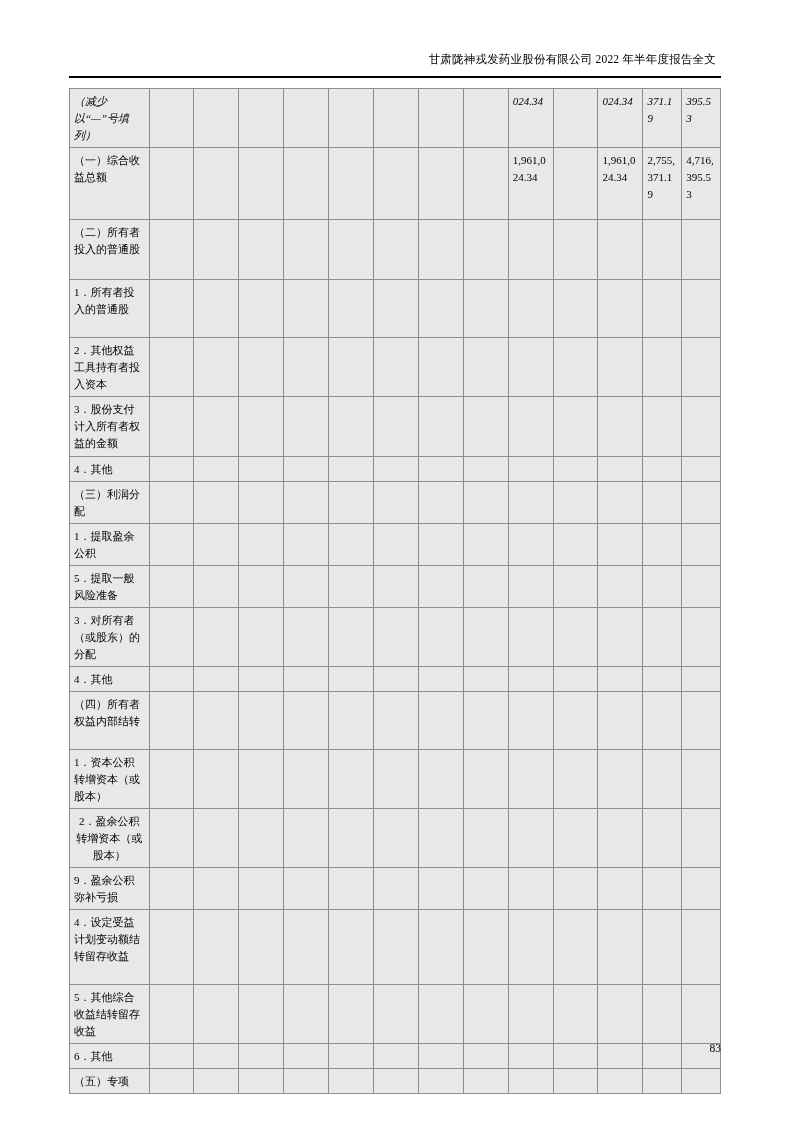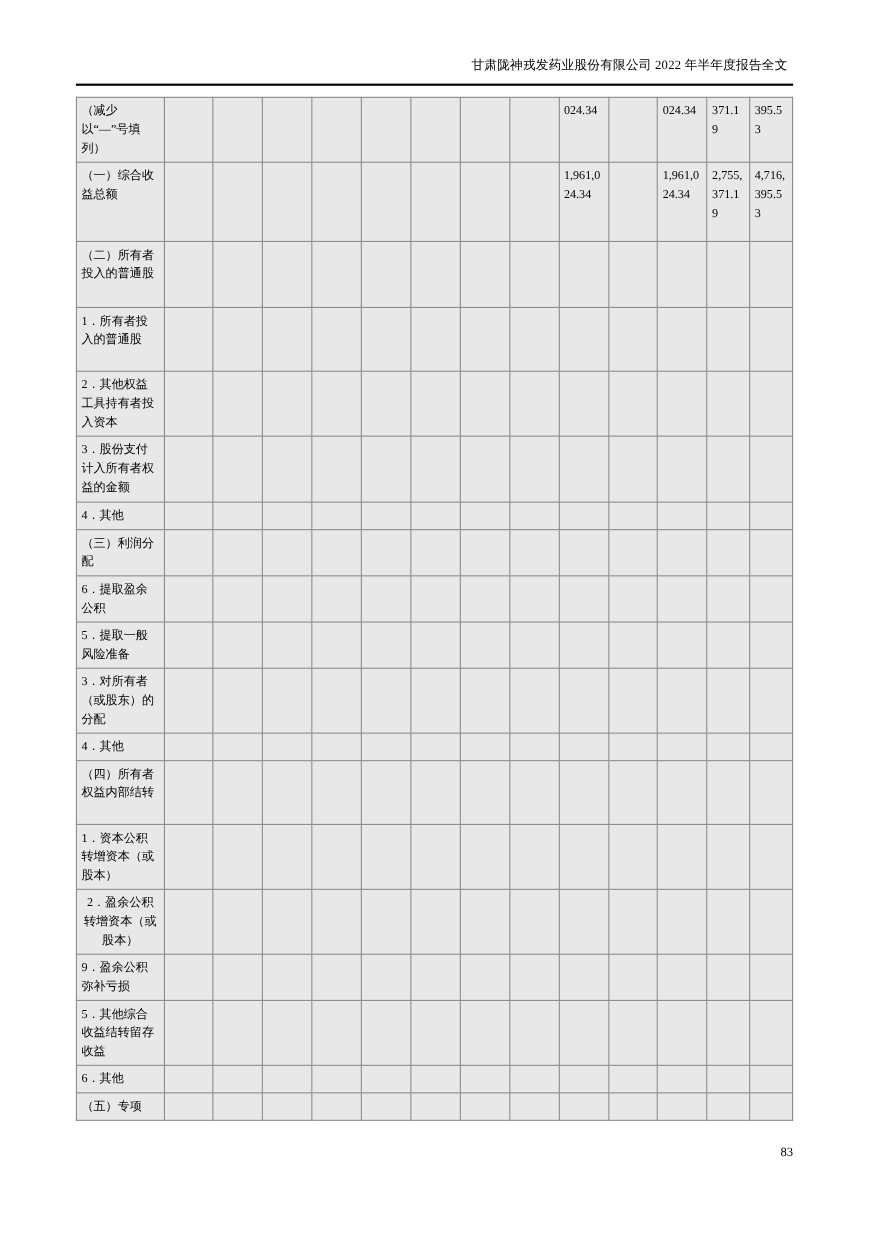--- a/index.html
+++ b/index.html
@@ -104,21 +104,21 @@
           <col style="width: 44px;">
           <col style="width: 44px;">
           <col style="width: 44px;">
           <col style="width: 44px;">
           <col style="width: 44px;">
           <col style="width: 44px;">
           <col style="width: 38px;">
           <col style="width: 38px;">
         </colgroup>
       <tbody id="fin-body">
-          <tr style="height: 56px;">
+          <tr style="height: 56px; font-style: italic;">
             <td class="label">（减少以“—”号填列）</td>
             <td class="num"></td>
             <td class="num"></td>
             <td class="num"></td>
             <td class="num"></td>
             <td class="num"></td>
             <td class="num"></td>
             <td class="num"></td>
             <td class="num"></td>
             <td class="num">024.34</td>
@@ -233,21 +233,21 @@
             <td class="num"></td>
             <td class="num"></td>
             <td class="num"></td>
             <td class="num"></td>
             <td class="num"></td>
             <td class="num"></td>
             <td class="num"></td>
             <td class="num"></td>
           </tr>
           <tr style="height: 41px;">
-            <td class="label">6．提取盈余公积</td>
+            <td class="label">1．提取盈余公积</td>
             <td class="num"></td>
             <td class="num"></td>
             <td class="num"></td>
             <td class="num"></td>
             <td class="num"></td>
             <td class="num"></td>
             <td class="num"></td>
             <td class="num"></td>
             <td class="num"></td>
             <td class="num"></td>
@@ -346,20 +346,36 @@
             <td class="num"></td>
             <td class="num"></td>
             <td class="num"></td>
             <td class="num"></td>
             <td class="num"></td>
             <td class="num"></td>
             <td class="num"></td>
           </tr>
           <tr style="height: 41px;">
             <td class="label">9．盈余公积弥补亏损</td>
+            <td class="num"></td>
+            <td class="num"></td>
+            <td class="num"></td>
+            <td class="num"></td>
+            <td class="num"></td>
+            <td class="num"></td>
+            <td class="num"></td>
+            <td class="num"></td>
+            <td class="num"></td>
+            <td class="num"></td>
+            <td class="num"></td>
+            <td class="num"></td>
+            <td class="num"></td>
+          </tr>
+          <tr style="height: 75px;">
+            <td class="label">4．设定受益计划变动额结转留存收益</td>
             <td class="num"></td>
             <td class="num"></td>
             <td class="num"></td>
             <td class="num"></td>
             <td class="num"></td>
             <td class="num"></td>
             <td class="num"></td>
             <td class="num"></td>
             <td class="num"></td>
             <td class="num"></td>

